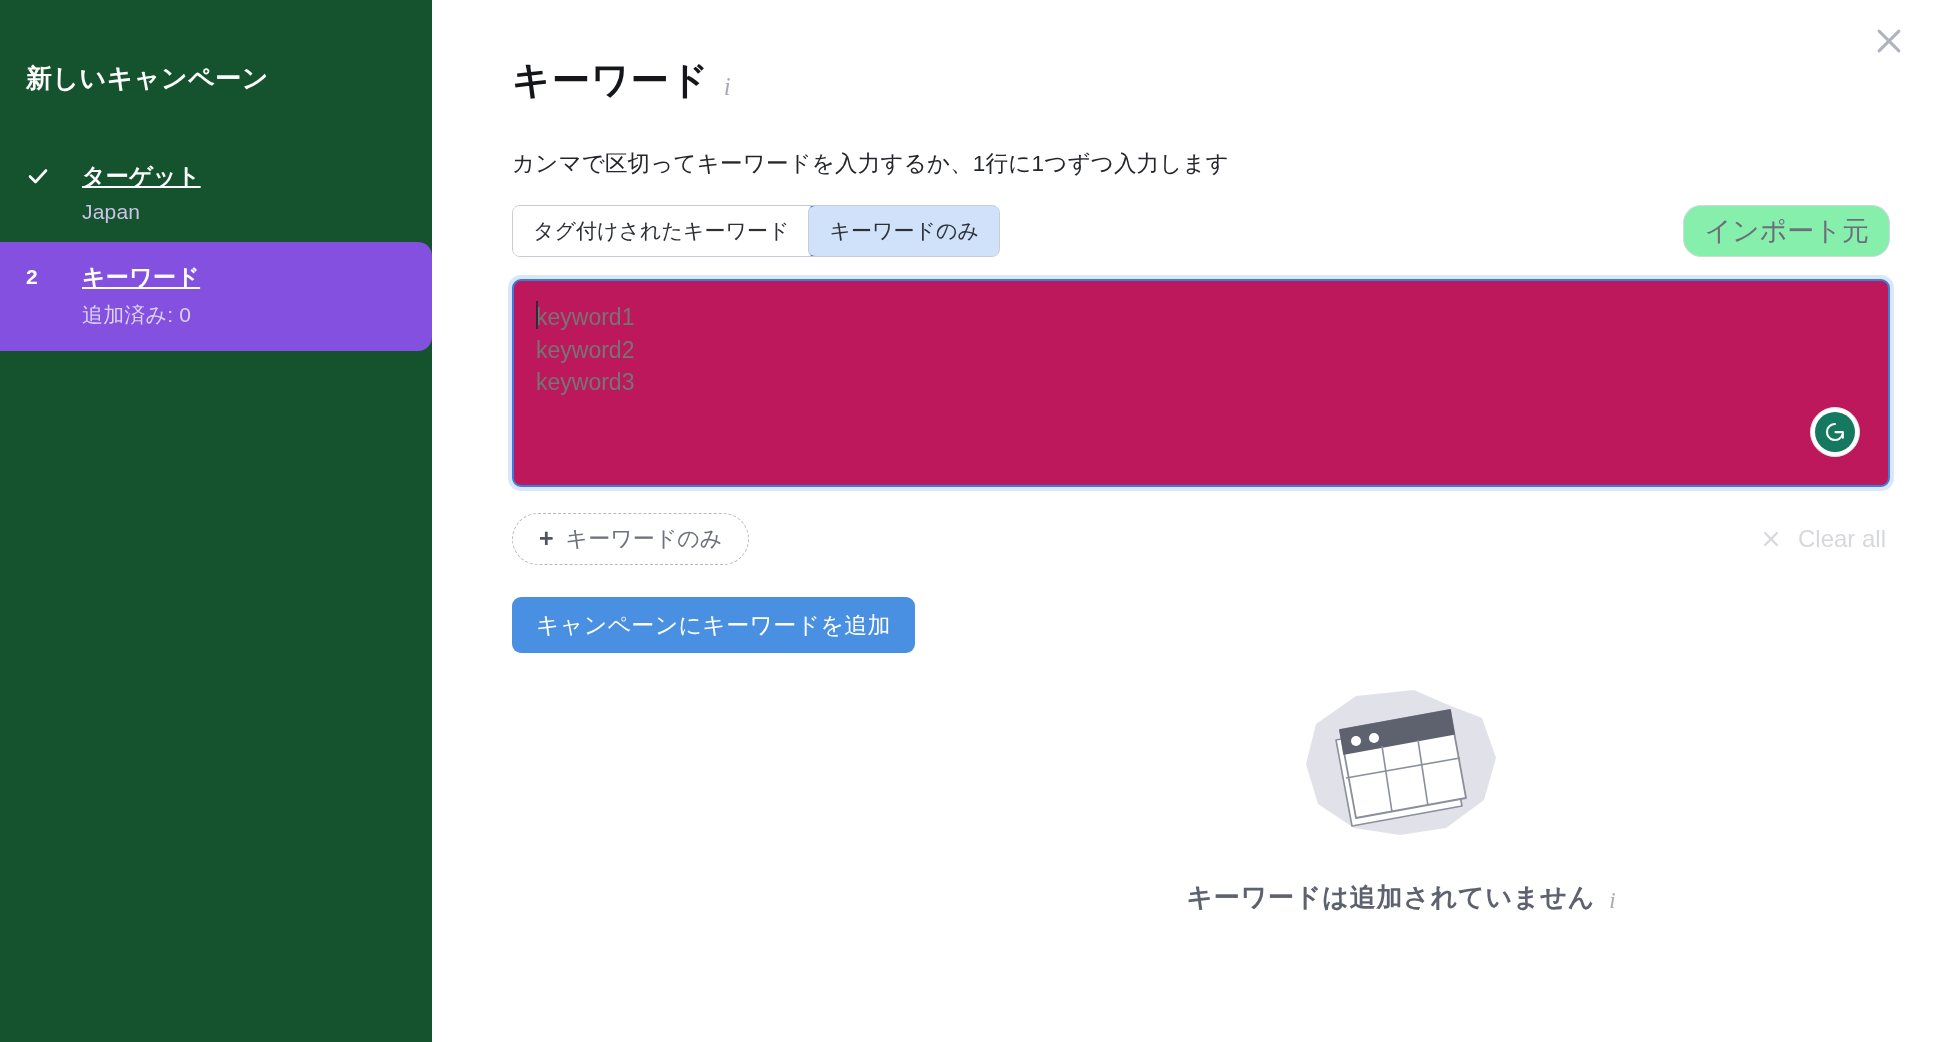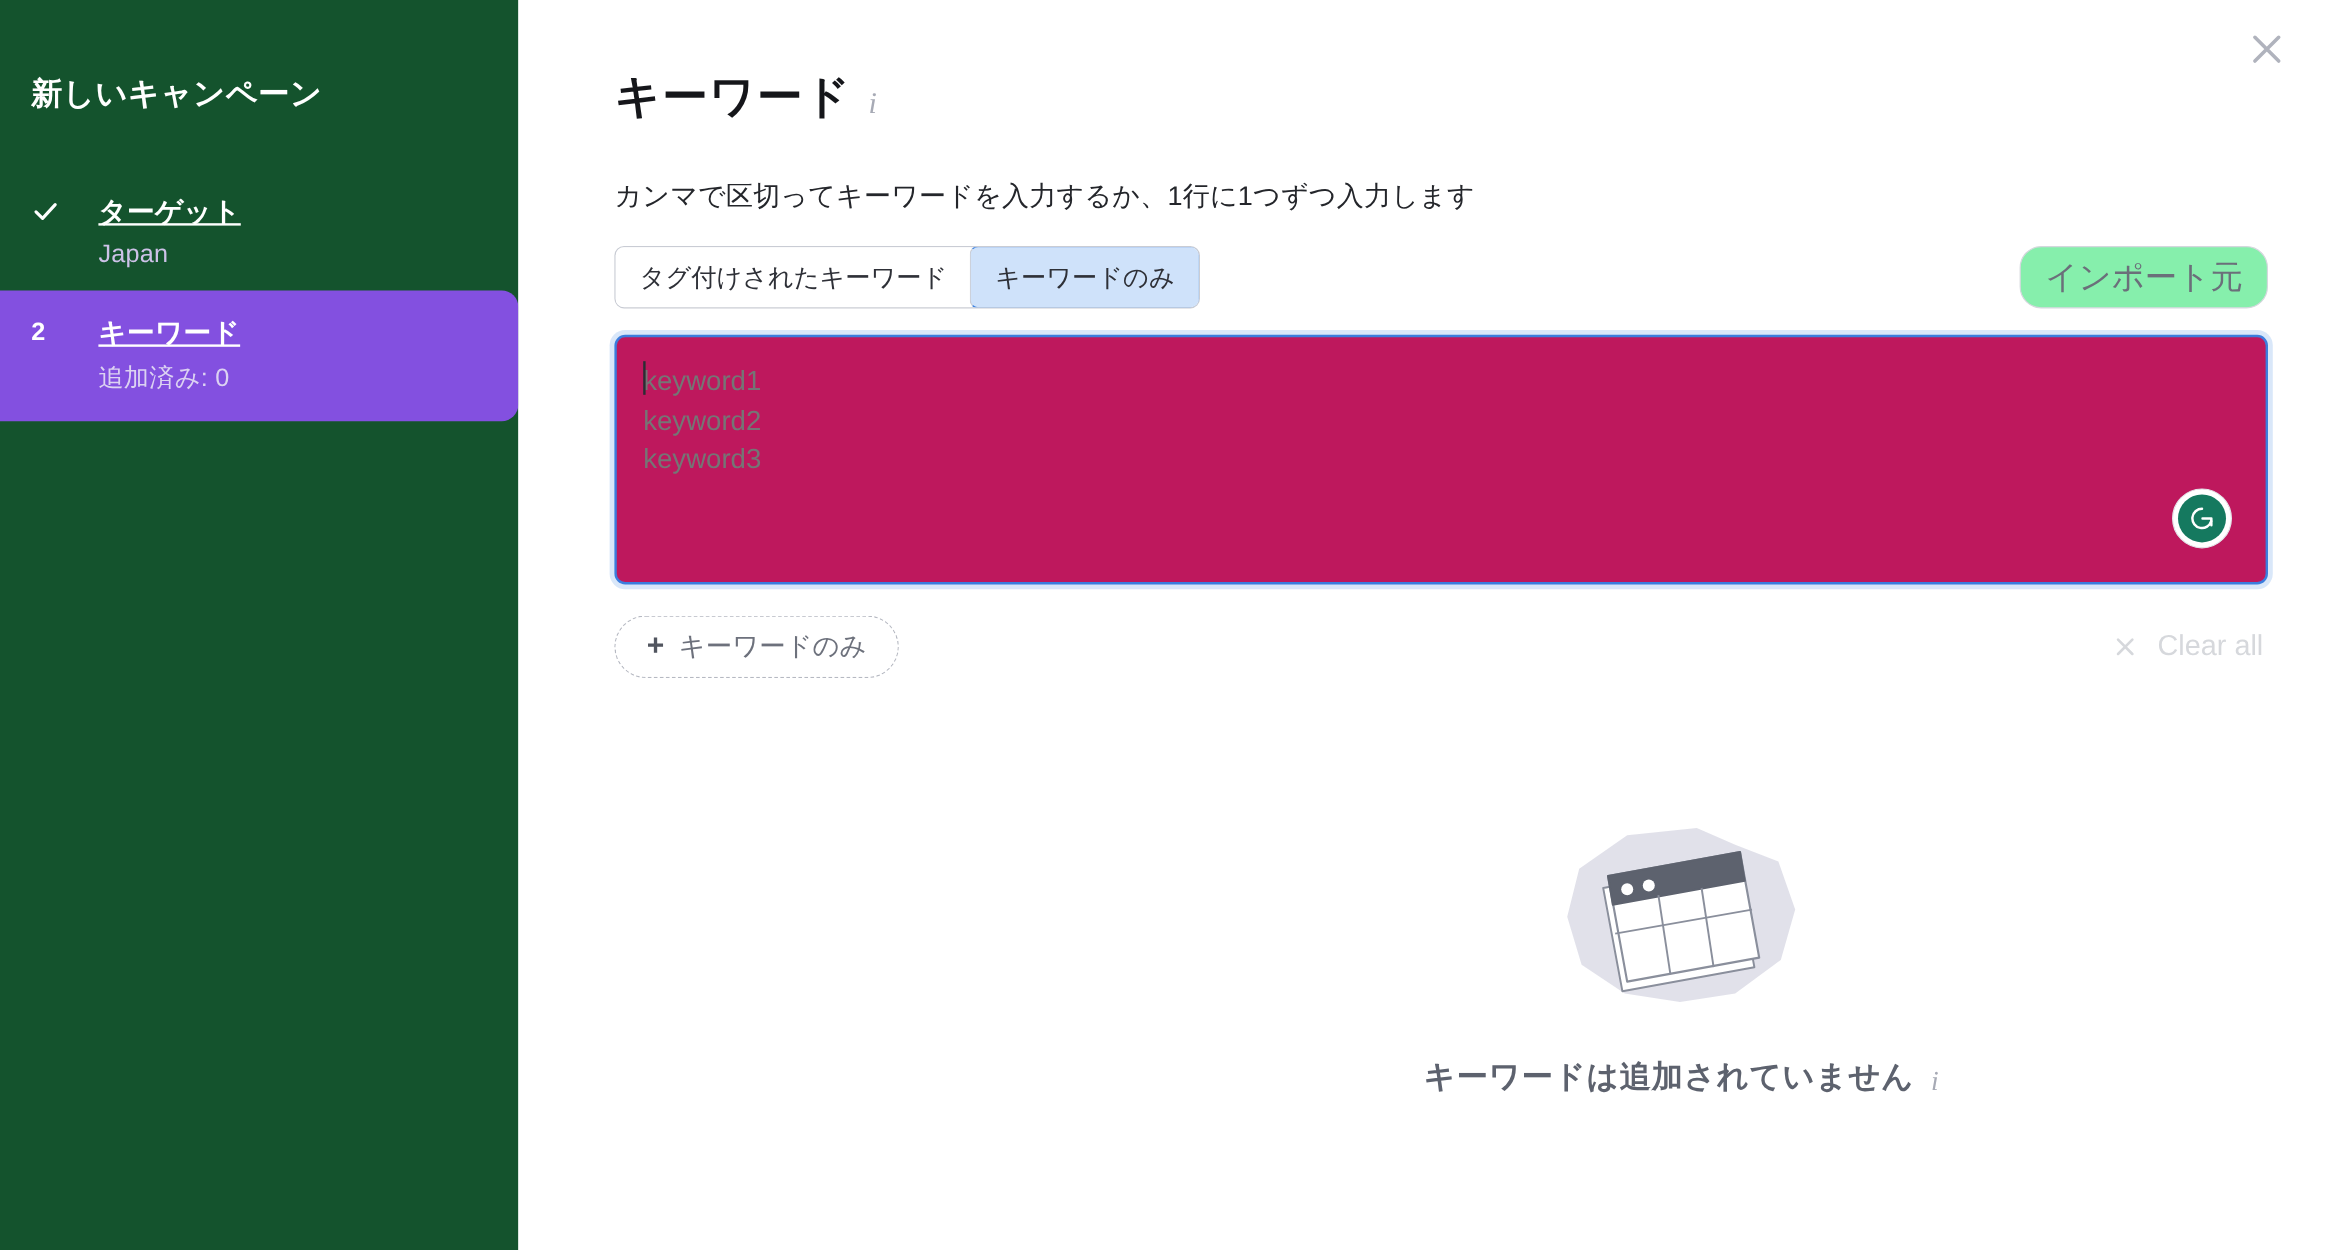--- a/index.html
+++ b/index.html
@@ -454,20 +454,21 @@
         <button class="clear-all">
           <span>
             <svg width="22" height="22" viewBox="0 0 24 24" fill="none" aria-hidden="true">
               <path d="M5.5 5.5L18.5 18.5M18.5 5.5L5.5 18.5" stroke="#d6d8dc" stroke-width="2.4" stroke-linecap="round"></path>
             </svg>
           </span>
           <span>Clear all</span>
         </button>
       </div>
 
+      <button class="primary-btn">キャンペーンにキーワードを追加</button>
 
     </div>
 
     <div class="empty-state">
       <div class="empty-illustration">
         <svg width="210" height="150" viewBox="0 0 210 150" fill="none" aria-hidden="true">
           <path d="M60 8 L118 2 L150 16 L186 30 L200 70 L188 112 L150 140 L104 147 L58 140 L22 116 L10 76 L20 36 Z" fill="#dcdce6" opacity="0.85"></path>
           <path d="M40 52 L150 32 L166 118 L56 138 Z" fill="#ffffff" stroke="#8a8f9c" stroke-width="1.6" stroke-linejoin="round"></path>
           <path d="M44 42 L154 22 L170 110 L60 130 Z" fill="#ffffff" stroke="#8a8f9c" stroke-width="1.8" stroke-linejoin="round"></path>
           <path d="M44 42 L154 22 L158 46 L48 66 Z" fill="#5d626e" stroke="#5d626e" stroke-width="1.6" stroke-linejoin="round"></path>

